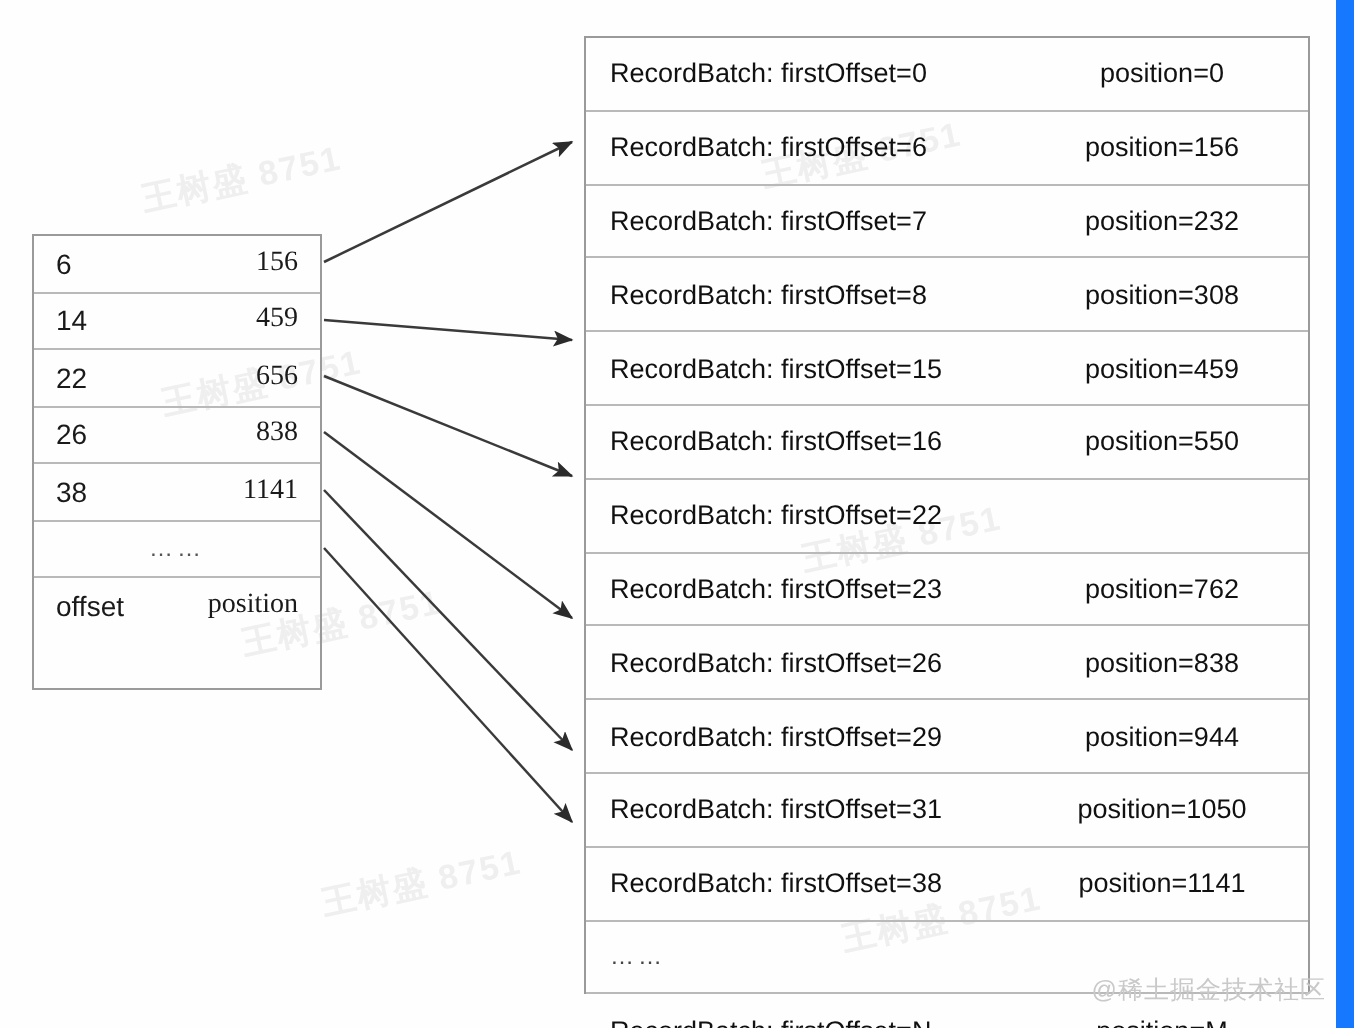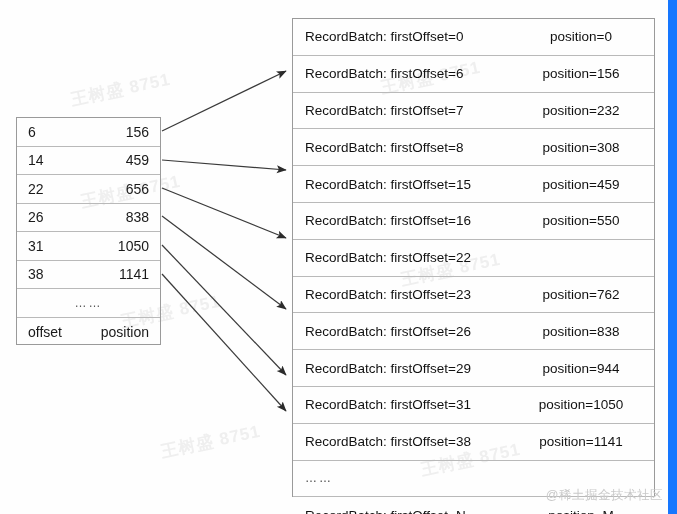--- a/index.html
+++ b/index.html
@@ -70,21 +70,21 @@
     font-size: 14px;
     color: #1a1a1a;
   }
   #left-table .row.dots {
     justify-content: center;
     color: #555;
     letter-spacing: 2px;
     font-size: 12px;
   }
   #left-table .cell-offset { text-align: left; }
-  #left-table .cell-position { text-align: right; }
+  #left-table .cell-position { text-align: right; font-family: Liberation Serif, serif; }
 
   
   #right-table {
     left: 292px;
     top: 18px;
     width: 363px;
     height: 479px;
   }
   #right-table .row {
     height: 36.8px;
@@ -156,24 +156,20 @@
       <span class="cell-offset">14</span>
       <span class="cell-position">459</span>
     </div>
     <div class="row">
       <span class="cell-offset">22</span>
       <span class="cell-position">656</span>
     </div>
     <div class="row">
       <span class="cell-offset">26</span>
       <span class="cell-position">838</span>
-    </div>
-    <div class="row">
-      <span class="cell-offset">31</span>
-      <span class="cell-position">1050</span>
     </div>
     <div class="row">
       <span class="cell-offset">38</span>
       <span class="cell-position">1141</span>
     </div>
     <div class="row dots">
       <span>……</span>
     </div>
     <div class="row">
       <span class="cell-offset">offset</span>

